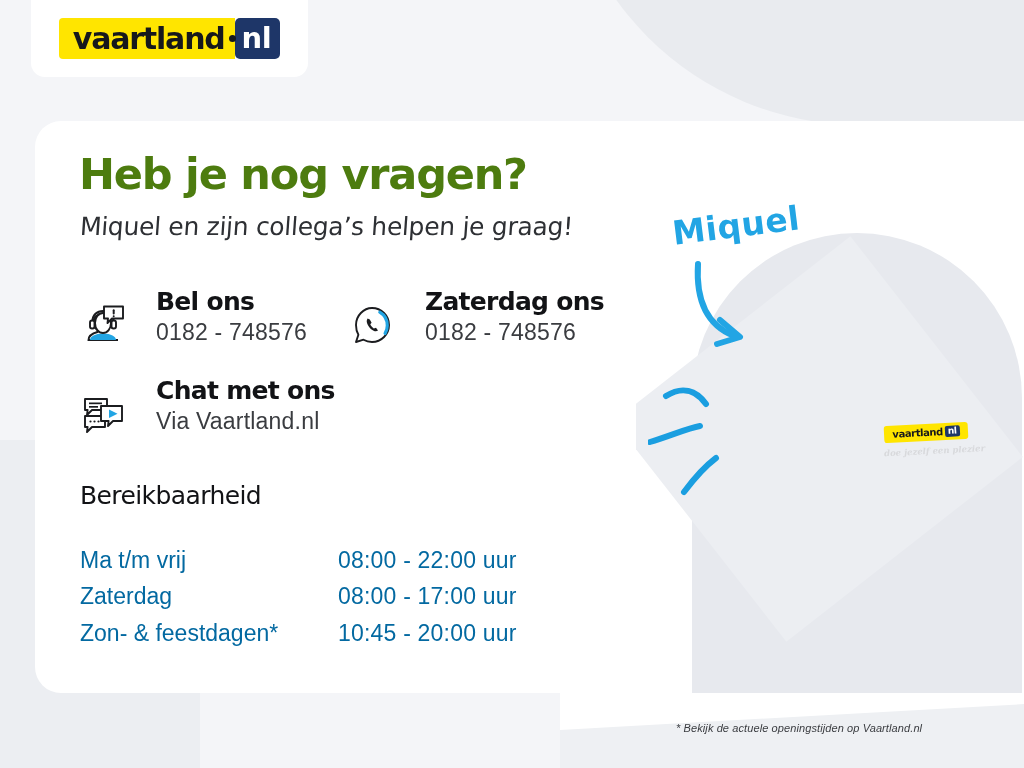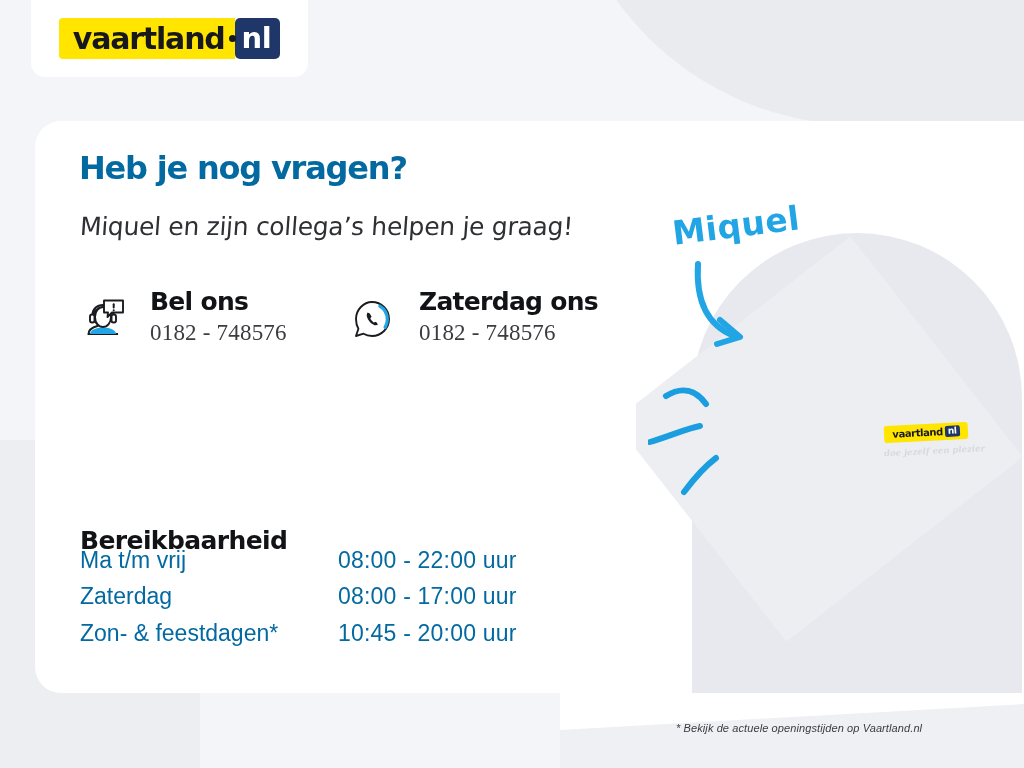--- a/index.html
+++ b/index.html
@@ -104,78 +104,78 @@
     transform:skewY(-3.2deg);
     transform-origin:left top;
   }
 
   
   .headline {
     position:absolute;
     left:79px; top:152px;
     font-family:"DejaVu Sans", sans-serif;
     font-weight:700;
-    font-size:32px;
+    font-size:43px;
     letter-spacing:-1.2px;
-    color:#0369a1;
+    color:#4d7c0f;
     line-height:1.05;
     white-space:nowrap;
   }
   .subhead {
     position:absolute;
     left:80px; top:212px;
     font-family:"DejaVu Sans", sans-serif;
     font-size:25px;
     color:#2e3034;
     letter-spacing:-0.3px;
     line-height:1.2;
     white-space:nowrap;
     transform:skewX(-4deg);
   }
 
   
   .contact {
     position:absolute;
     display:flex;
-    align-items:center;
-    gap:24px;
+    align-items:flex-end;
+    gap:30px;
   }
   .contact-icon {
     width:46px; height:46px;
     flex:0 0 46px;
     margin-top:2px;
   }
   .contact-text { display:flex; flex-direction:column; }
   .contact-title {
     font-family:"DejaVu Sans", sans-serif;
     font-weight:700;
     font-size:25px;
     letter-spacing:-0.7px;
     color:#121316;
     line-height:1.15;
     white-space:nowrap;
   }
   .contact-sub {
-    font-family:Liberation Serif, serif;
+    font-family:Liberation Sans, sans-serif;
     font-size:23px;
     color:#3a3c40;
     line-height:1.35;
     letter-spacing:0.2px;
     white-space:nowrap;
   }
   #contact-bel      { left:80px;  top:288px; }
   #contact-whatsapp { left:349px; top:288px; }
   #contact-chat     { left:80px;  top:377px; }
 
   
   .hours-title {
     position:absolute;
-    left:80px; top:526px;
-    font-family:"DejaVu Sans", sans-serif;
-    font-weight:700;
+    left:80px; top:481px;
+    font-family:"DejaVu Sans", sans-serif;
+    font-weight:400;
     font-size:25px;
     letter-spacing:-0.6px;
     color:#121316;
     white-space:nowrap;
   }
   .hours-table {
     position:absolute;
     left:80px; top:548px;
     border-collapse:collapse;
   }
@@ -333,20 +333,39 @@
         <path d="M30.8 10.2 C35.3 12.9 38.3 17.8 38.3 23.4 C38.3 26.3 37.5 29 36.1 31.3" fill="none" stroke="#22a5e4" stroke-width="3.2" stroke-linecap="round"></path>
         <path d="M18.6 16.6 C18 17.6 17.6 18.6 17.8 19.9 C18.3 23.2 21.3 27.1 24.6 28.7 C26.3 29.5 27.9 29.4 29 28.4 L27 25.7 L24.8 26.4 C23.3 25.5 21.9 23.9 21.3 22.3 L22.6 20.7 L20.8 17.6 Z" fill="#1b1c1f"></path>
       </svg>
     </span>
     <span class="contact-text">
       <span class="contact-title">Zaterdag ons</span>
       <span class="contact-sub">0182 - 748576</span>
     </span>
   </div>
 
+  <div class="contact" id="contact-chat">
+    <span class="contact-icon">
+      <svg width="46" height="46" viewBox="0 0 46 46">
+        <path d="M5 8 L27 8 L27 19 L12 19 L7 24 L7.6 19 L5 19 Z" fill="#ffffff" stroke="#1b1c1f" stroke-width="1.9" stroke-linejoin="round"></path>
+        <rect x="9" y="11.5" width="13" height="1.7" fill="#1b1c1f"></rect>
+        <rect x="9" y="15" width="9" height="1.7" fill="#1b1c1f"></rect>
+        <path d="M5 25 L25 25 L25 36 L12 36 L7 41 L7.6 36 L5 36 Z" fill="#ffffff" stroke="#1b1c1f" stroke-width="1.9" stroke-linejoin="round"></path>
+        <circle cx="10.5" cy="30.5" r="1.1" fill="#1b1c1f"></circle>
+        <circle cx="14.5" cy="30.5" r="1.1" fill="#1b1c1f"></circle>
+        <circle cx="18.5" cy="30.5" r="1.1" fill="#1b1c1f"></circle>
+        <path d="M21 15 L42 15 L42 30 L33 30 L28 35 L28.6 30 L21 30 Z" fill="#ffffff" stroke="#1b1c1f" stroke-width="1.9" stroke-linejoin="round"></path>
+        <path d="M29 18.5 L37.5 22.8 L29 27.1 Z" fill="#22a5e4"></path>
+      </svg>
+    </span>
+    <span class="contact-text">
+      <span class="contact-title">Chat met ons</span>
+      <span class="contact-sub">Via Vaartland.nl</span>
+    </span>
+  </div>
 
   <div class="hours-title">Bereikbaarheid</div>
   <table class="hours-table">
     <tbody>
       <tr>
         <td class="day">Ma t/m vrij</td>
         <td class="time">08:00 - 22:00 uur</td>
       </tr>
       <tr>
         <td class="day">Zaterdag</td>

